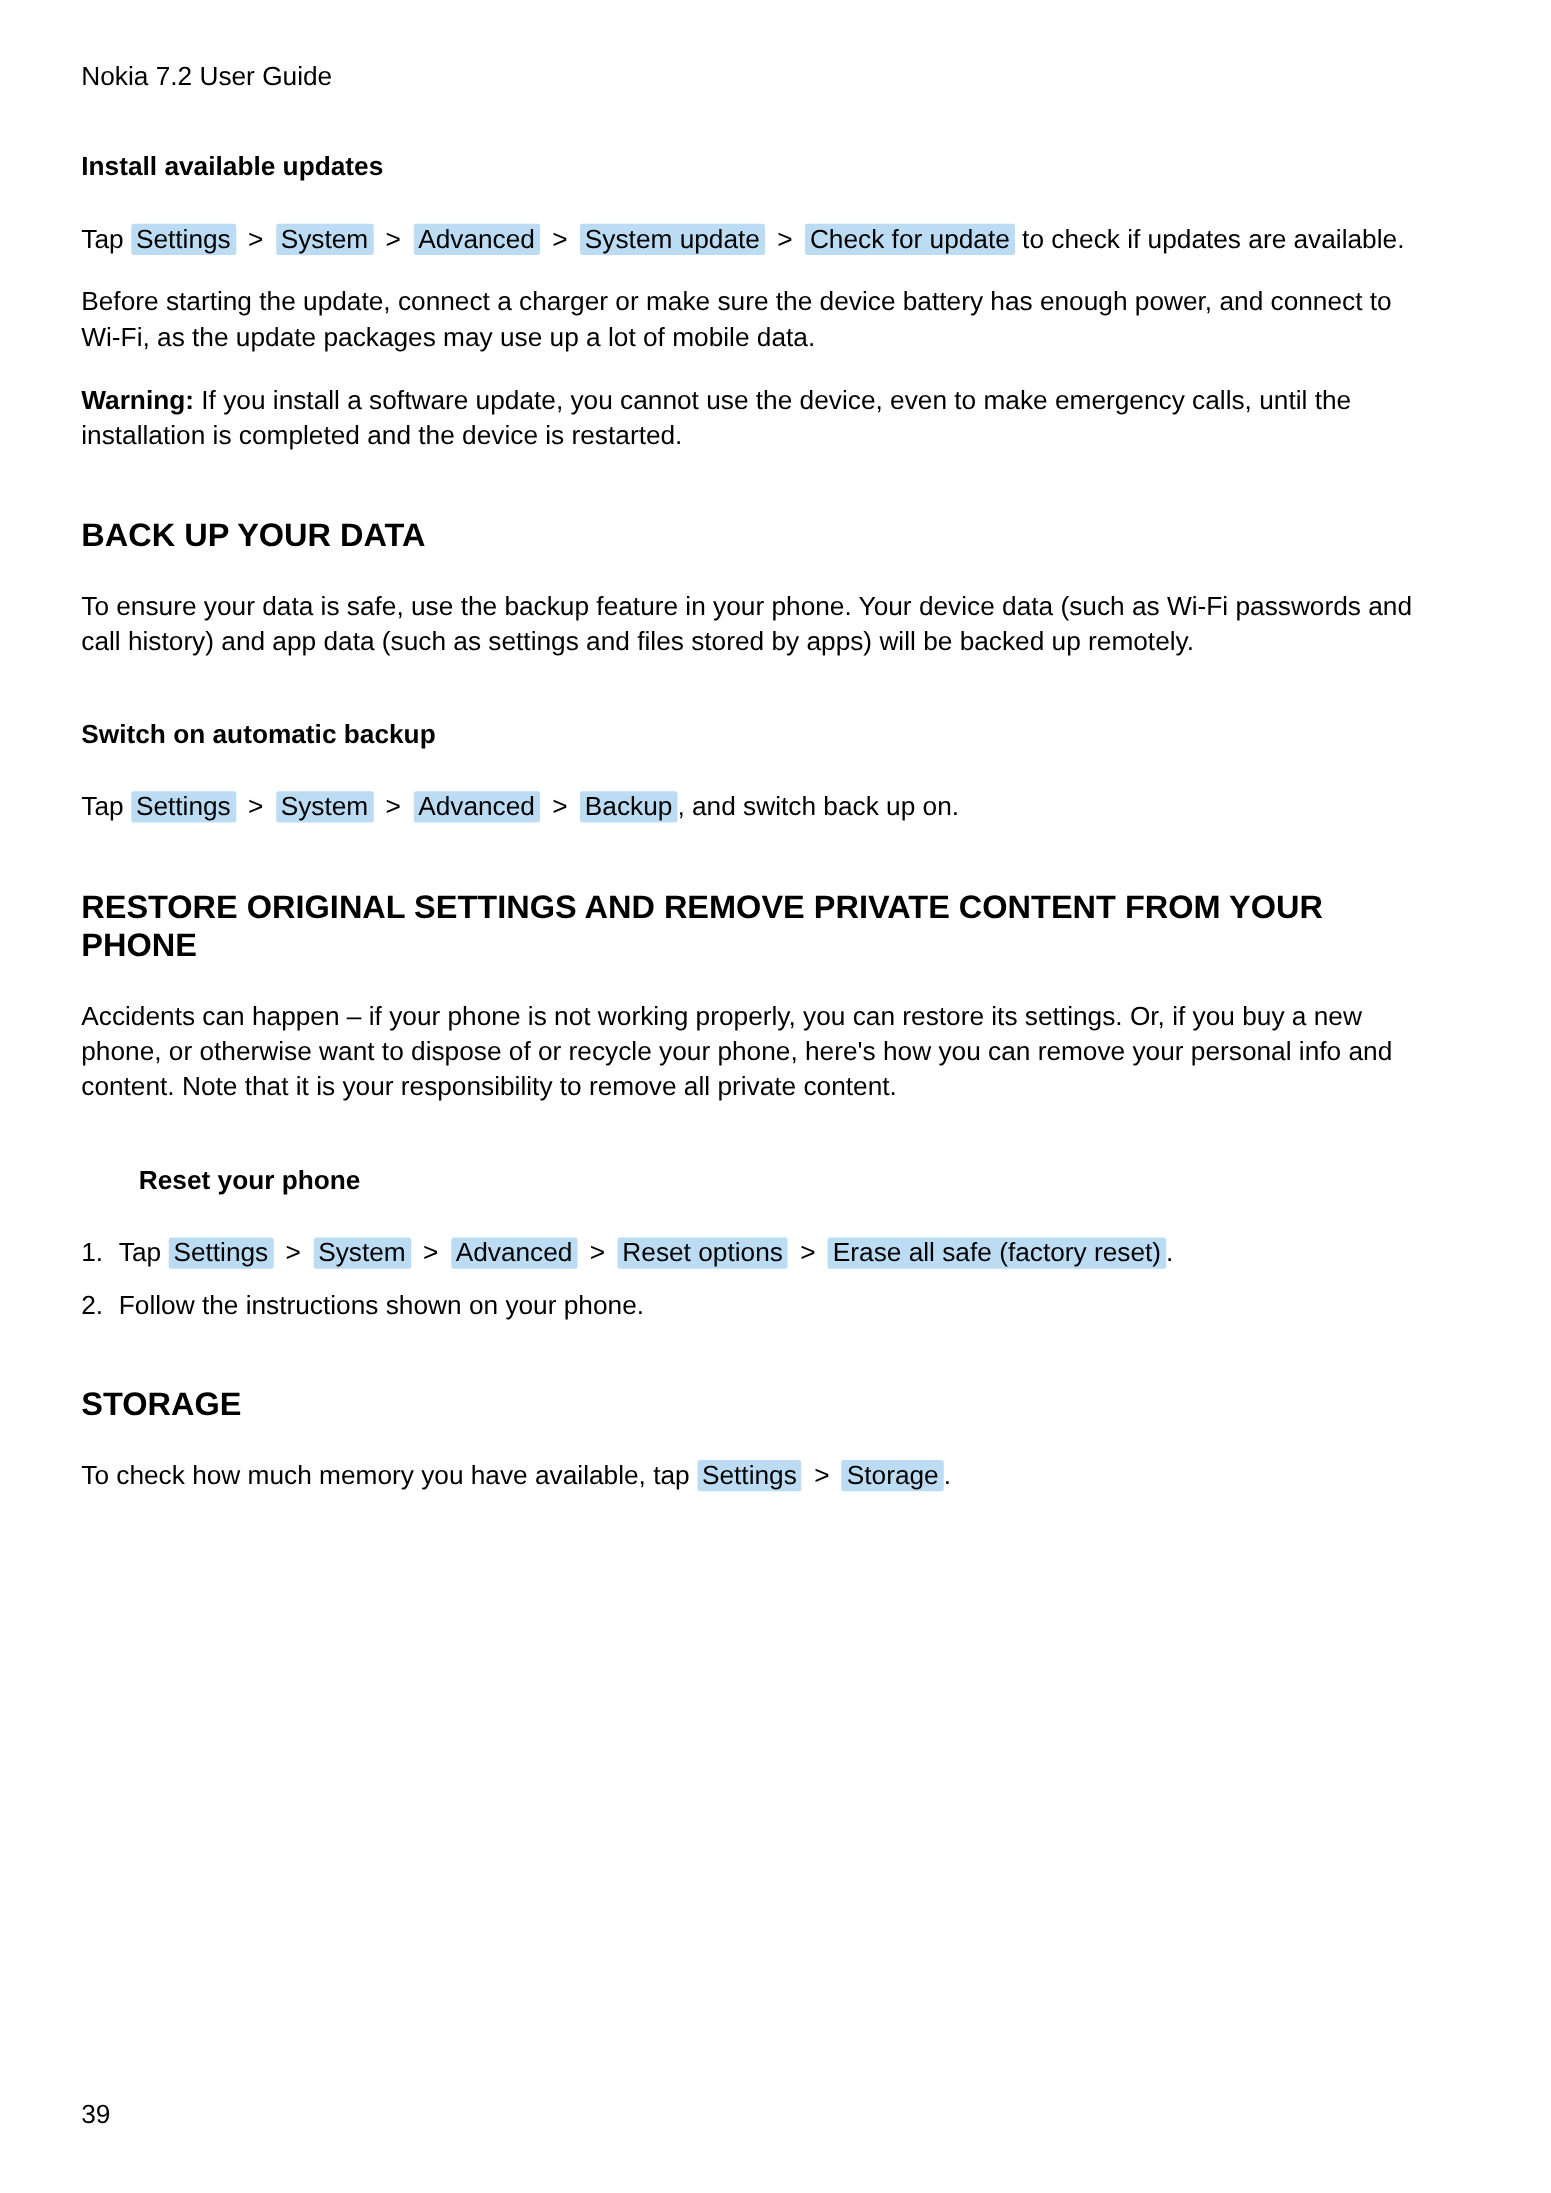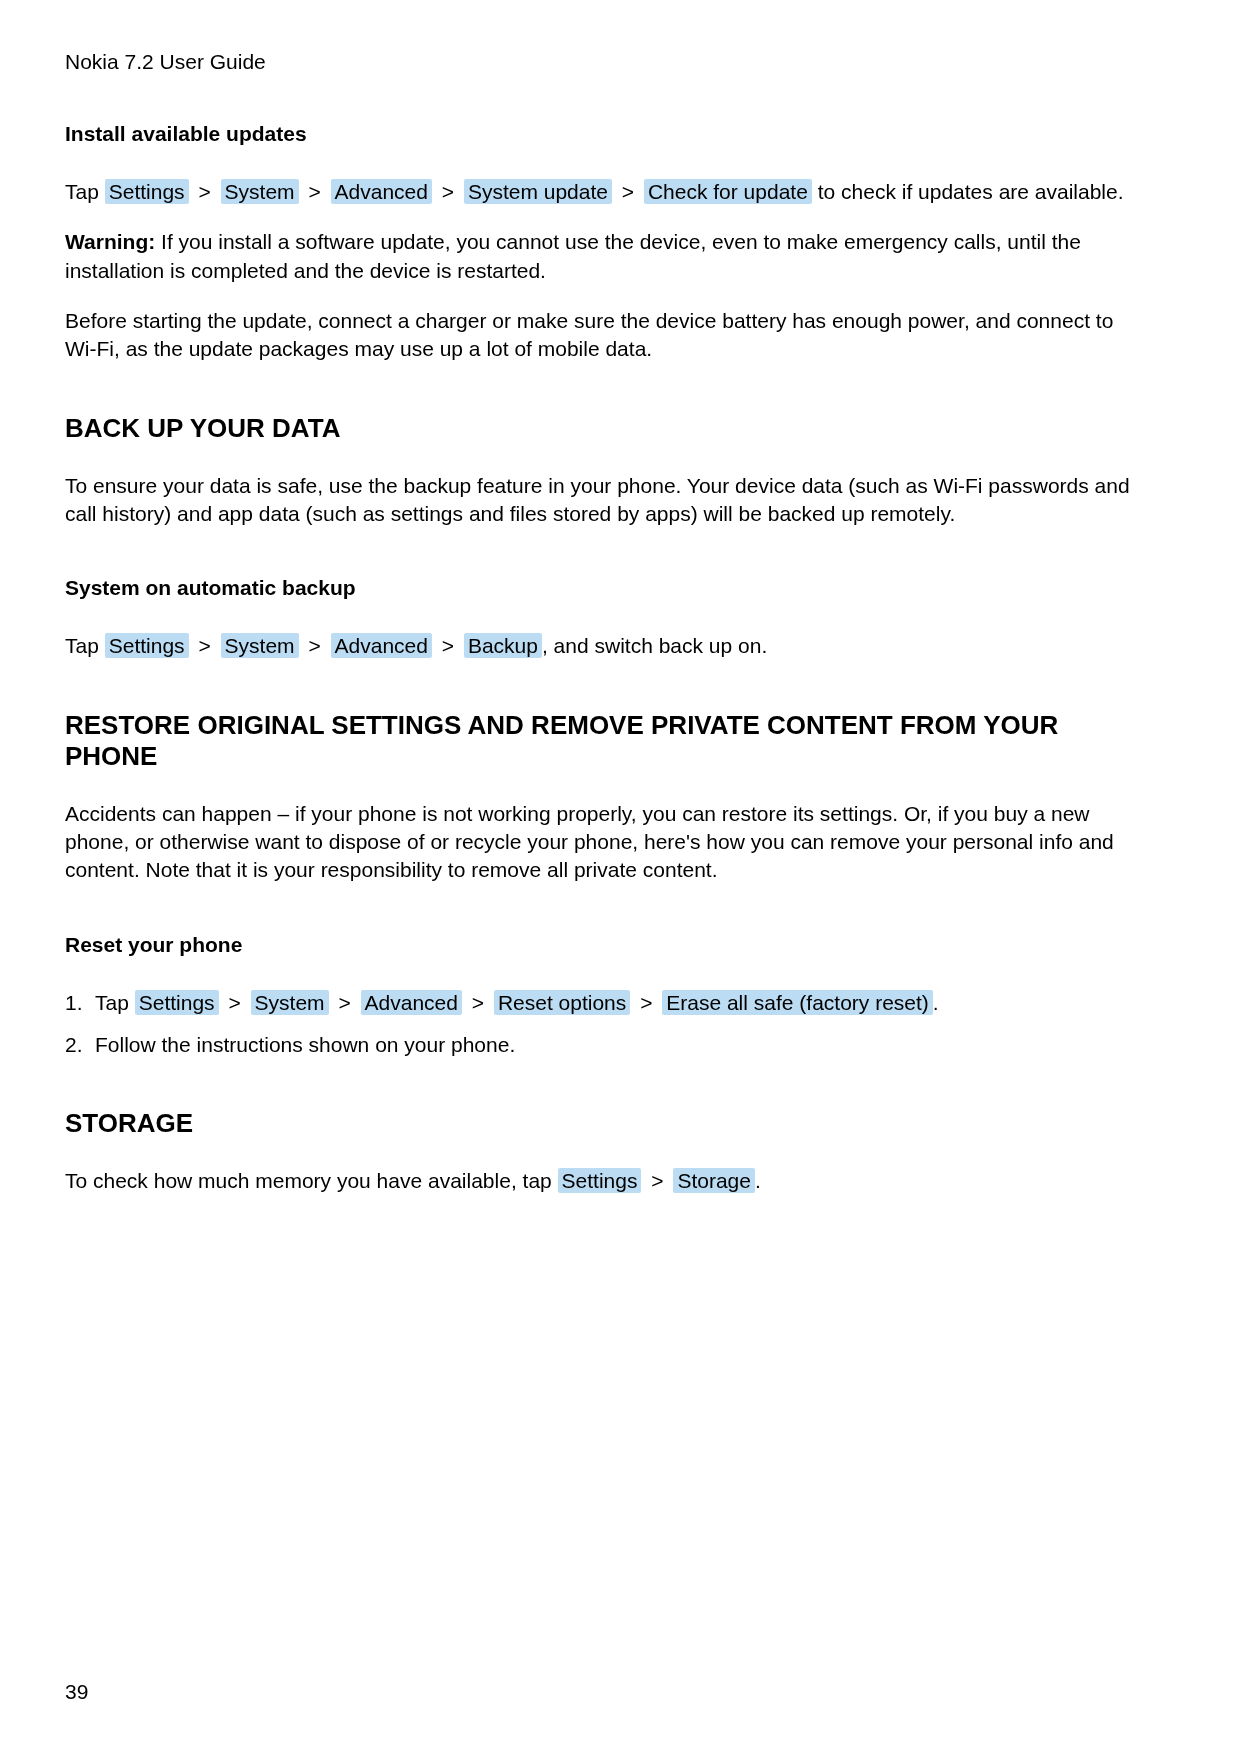--- a/index.html
+++ b/index.html
@@ -95,47 +95,47 @@
     <span class="ui-path">System</span>
     <span class="sep">&gt;</span>
     <span class="ui-path">Advanced</span>
     <span class="sep">&gt;</span>
     <span class="ui-path">System update</span>
     <span class="sep">&gt;</span>
     <span class="ui-path">Check for update</span><span> to check if updates are available.</span>
   </p>
 
 
+  <p class="para">Before starting the update, connect a charger or make sure the device battery has enough power, and connect to Wi-Fi, as the update packages may use up a lot of mobile data.</p>
+
   <p class="para">
     <span class="bold">Warning:</span><span> If you install a software update, you cannot use the device, even to make emergency calls, until the installation is completed and the device is restarted.</span>
   </p>
-
-  <p class="para">Before starting the update, connect a charger or make sure the device battery has enough power, and connect to Wi-Fi, as the update packages may use up a lot of mobile data.</p>
 
   <div class="section-title">BACK UP YOUR DATA</div>
 
   <p class="para">To ensure your data is safe, use the backup feature in your phone. Your device data (such as Wi-Fi passwords and call history) and app data (such as settings and files stored by apps) will be backed up remotely.</p>
 
-  <div class="subsection-title" style="margin-top:48px;">System on automatic backup</div>
+  <div class="subsection-title" style="margin-top:48px;">Switch on automatic backup</div>
 
   <p class="para">
     <span>Tap </span><span class="ui-path">Settings</span>
     <span class="sep">&gt;</span>
     <span class="ui-path">System</span>
     <span class="sep">&gt;</span>
     <span class="ui-path">Advanced</span>
     <span class="sep">&gt;</span>
     <span class="ui-path">Backup</span><span>, and switch back up on.</span>
   </p>
 
   <div class="section-title">RESTORE ORIGINAL SETTINGS AND REMOVE PRIVATE CONTENT FROM YOUR PHONE</div>
 
   <p class="para">Accidents can happen – if your phone is not working properly, you can restore its settings. Or, if you buy a new phone, or otherwise want to dispose of or recycle your phone, here's how you can remove your personal info and content. Note that it is your responsibility to remove all private content.</p>
 
-  <div class="subsection-title" style="margin-top:48px;">Reset your phone</div>
+  <div class="subsection-title" style="margin-top:48px;margin-left:46px;">Reset your phone</div>
 
   <ol class="numbered">
     <li>
       <span>Tap </span><span class="ui-path">Settings</span>
       <span class="sep">&gt;</span>
       <span class="ui-path">System</span>
       <span class="sep">&gt;</span>
       <span class="ui-path">Advanced</span>
       <span class="sep">&gt;</span>
       <span class="ui-path">Reset options</span>

